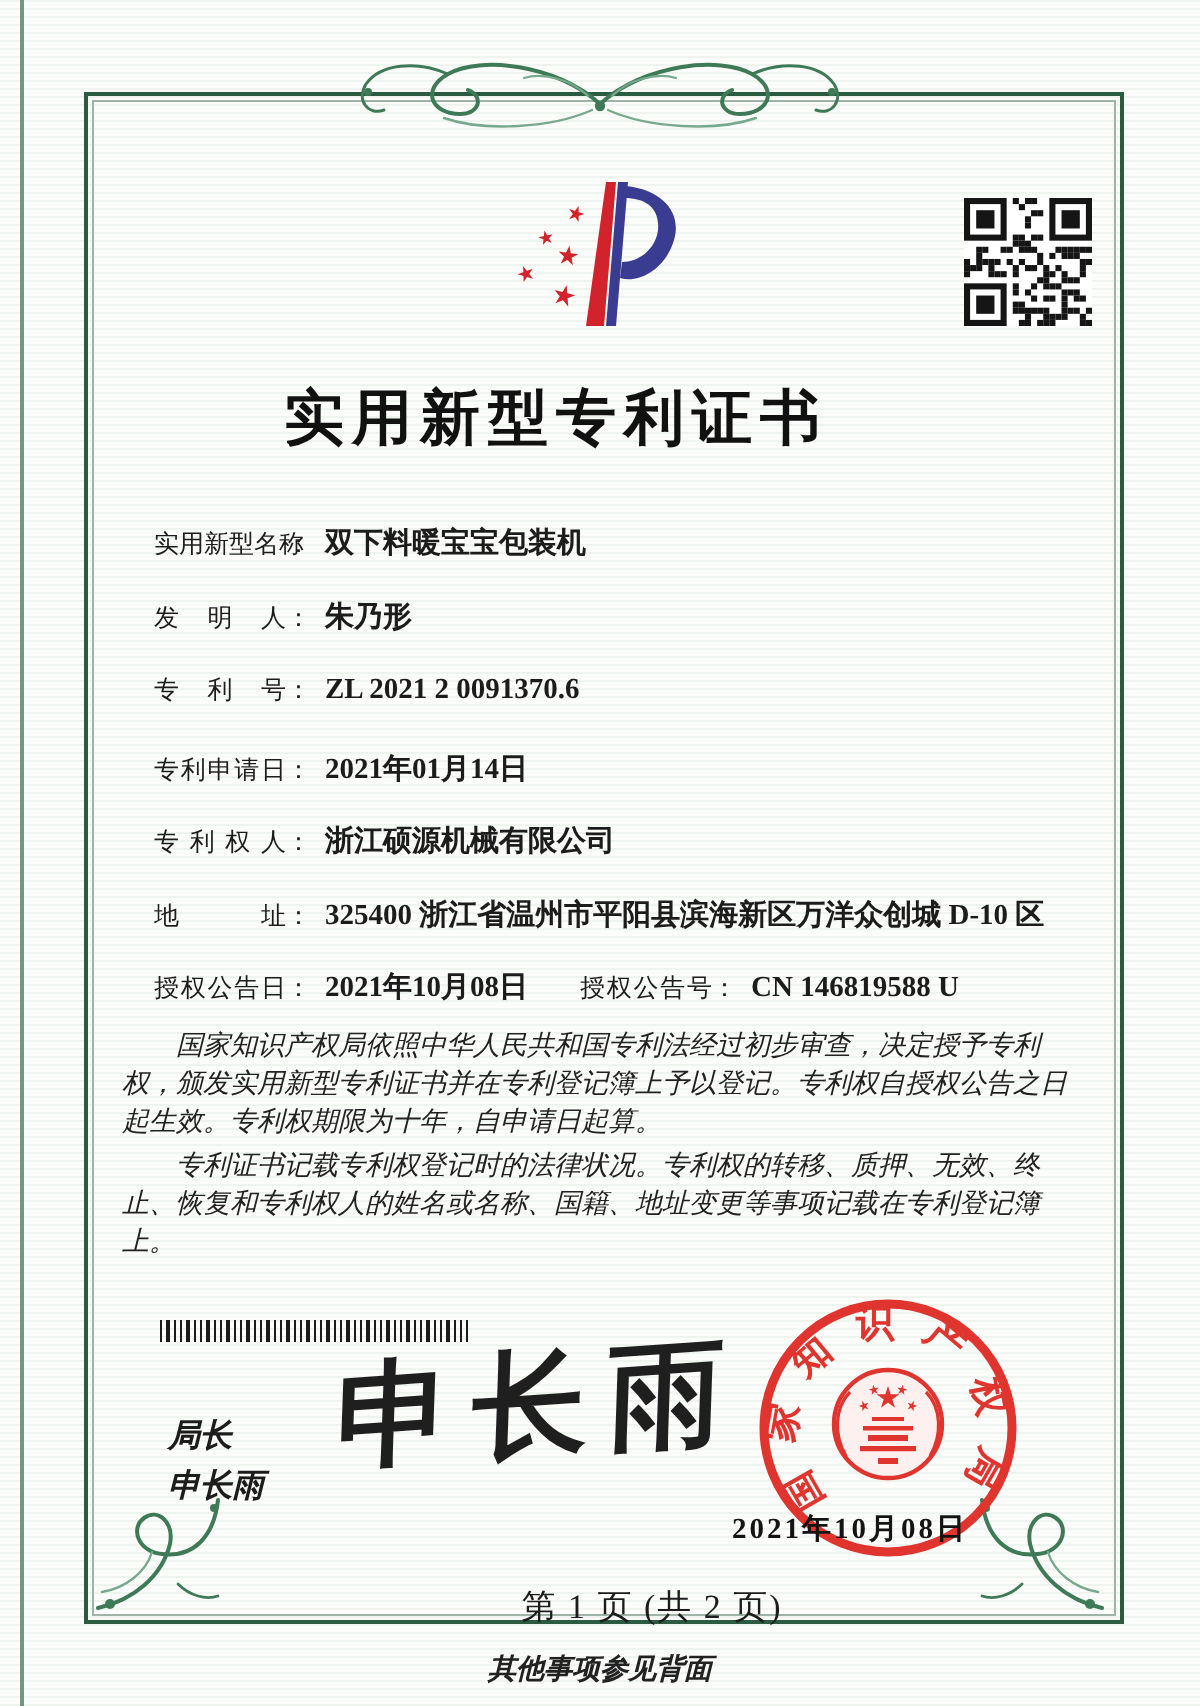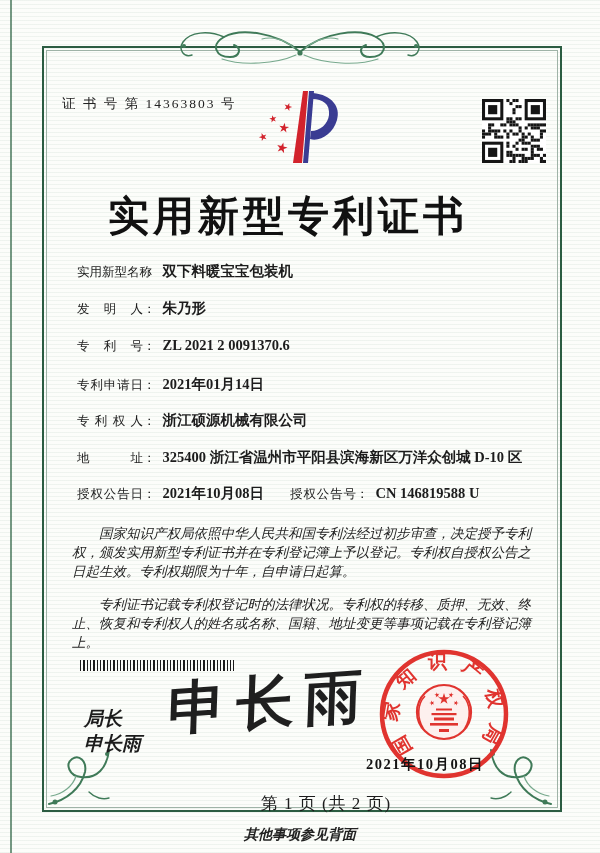--- a/index.html
+++ b/index.html
@@ -14,38 +14,38 @@
   .frame-inner{position:absolute;left:2px;top:2px;right:2px;bottom:2px;border:1px solid #9fb3a7;}
   
   .ornament-top{position:absolute;left:178px;top:22px;width:244px;height:50px;}
   .corner-ornament{position:absolute;width:68px;height:64px;}
   .corner-left{left:45px;top:744px;}
   .corner-right{left:487px;top:744px;transform:scaleX(-1);}
   
   .cert-no{position:absolute;left:62px;top:95px;font-size:13.5px;letter-spacing:2px;color:#222;}
   .logo{position:absolute;left:248px;top:87px;width:96px;height:82px;}
   .qr{position:absolute;left:482px;top:99px;width:64px;height:64px;background:#fff;}
-  .title{position:absolute;left:42px;top:189px;width:492px;text-align:center;
-         font-size:41px;font-weight:600;letter-spacing:4px;color:#111;}
+  .title{position:absolute;left:32px;top:189px;width:492px;text-align:center;
+         font-size:30px;font-weight:600;letter-spacing:4px;color:#111;}
   
   .field{position:absolute;left:77px;white-space:nowrap;font-size:14.5px;}
   .flabel{display:inline-block;width:66px;font-size:12.5px;text-align:justify;text-align-last:justify;
           -moz-text-align-last:justify;vertical-align:baseline;}
   .fcolon{font-size:12.5px;}
   .fvalue{margin-left:7px;font-size:14.5px;font-weight:700;}
   .f1{top:262px;} .f2{top:299px;} .f3{top:337px;} .f4{top:375px;} .f5{top:411px;} .f6{top:448px;} .f7{top:484px;}
   .flabel2{margin-left:26px;}
   
   .paras{position:absolute;left:57px;top:510px;width:492px;font-size:13.5px;line-height:18.8px;
          font-style:italic;color:#222;}
-  .paras p{margin:15px;text-indent:2em;font-style:italic;}
+  .paras p{margin:4px;text-indent:2em;font-style:italic;}
   
   .barcode{position:absolute;left:80px;top:660px;width:154px;height:11px;
            background:repeating-linear-gradient(90deg,#1b1b1b 0 1px,rgba(0,0,0,0) 1px 3px,#1b1b1b 3px 5px,rgba(0,0,0,0) 5px 7px,#1b1b1b 7px 8px,rgba(0,0,0,0) 8px 10px);}
-  .issuer{position:absolute;left:84px;top:706px;font-size:19px;font-weight:700;line-height:25px;font-style:italic;}
+  .issuer{position:absolute;left:84px;top:706px;font-size:16px;font-weight:700;line-height:25px;font-style:italic;}
   .autograph{position:absolute;left:168px;top:664px;font-size:58px;font-weight:600;letter-spacing:10px;
              transform:rotate(-4deg) skewX(-6deg);color:#1f1f1f;}
   .seal{position:absolute;left:378px;top:648px;width:132px;height:132px;}
   .seal-date{position:absolute;left:366px;top:755px;width:170px;font-size:14.5px;font-weight:700;
              letter-spacing:1.5px;color:#141414;}
   .page-num{position:absolute;left:68px;top:792px;width:516px;text-align:center;font-size:17px;letter-spacing:1px;}
   .back-note{position:absolute;left:42px;top:826px;width:516px;text-align:center;font-size:14px;
              font-style:italic;font-weight:600;color:#222;}
   svg{display:block;}
 </style>
@@ -87,21 +87,20 @@
   <svg class="corner-ornament corner-right" viewBox="0 0 68 64">
     <g stroke="#3f7a58" fill="none" stroke-width="2" stroke-linecap="round">
       <path d="M4,60 C22,56 36,44 40,28 C42,17 34,10 27,15 C20,20 24,32 36,33 C52,35 62,24 64,6"></path>
       <path d="M6,52 C18,50 28,42 31,32" stroke-width="1.2" stroke="#77a98d"></path>
       <path d="M44,48 C50,54 58,56 64,54" stroke-width="1.4"></path>
       <circle cx="10" cy="58" r="2.5" fill="#3f7a58" stroke="none"></circle>
       <circle cx="62" cy="10" r="2" fill="#3f7a58" stroke="none"></circle>
     </g>
   </svg>
 
-  <div class="cert-no">证 书 号 第 14363803 号</div>
 
   <svg class="logo" viewBox="0 0 96 82">
     <defs>
       <polygon id="lstar" points="0,-1 0.588,0.809 -0.951,-0.309 0.951,-0.309 -0.588,0.809" fill="#d2232c"></polygon>
     </defs>
     <use href="#lstar" transform="translate(40,20) scale(4.2) rotate(18)"></use>
     <use href="#lstar" transform="translate(25,32) scale(3.8) rotate(-12)"></use>
     <use href="#lstar" transform="translate(36,41) scale(5.2) rotate(8)"></use>
     <use href="#lstar" transform="translate(15,50) scale(4.2) rotate(-20)"></use>
     <use href="#lstar" transform="translate(34,61) scale(5.6) rotate(14)"></use>

